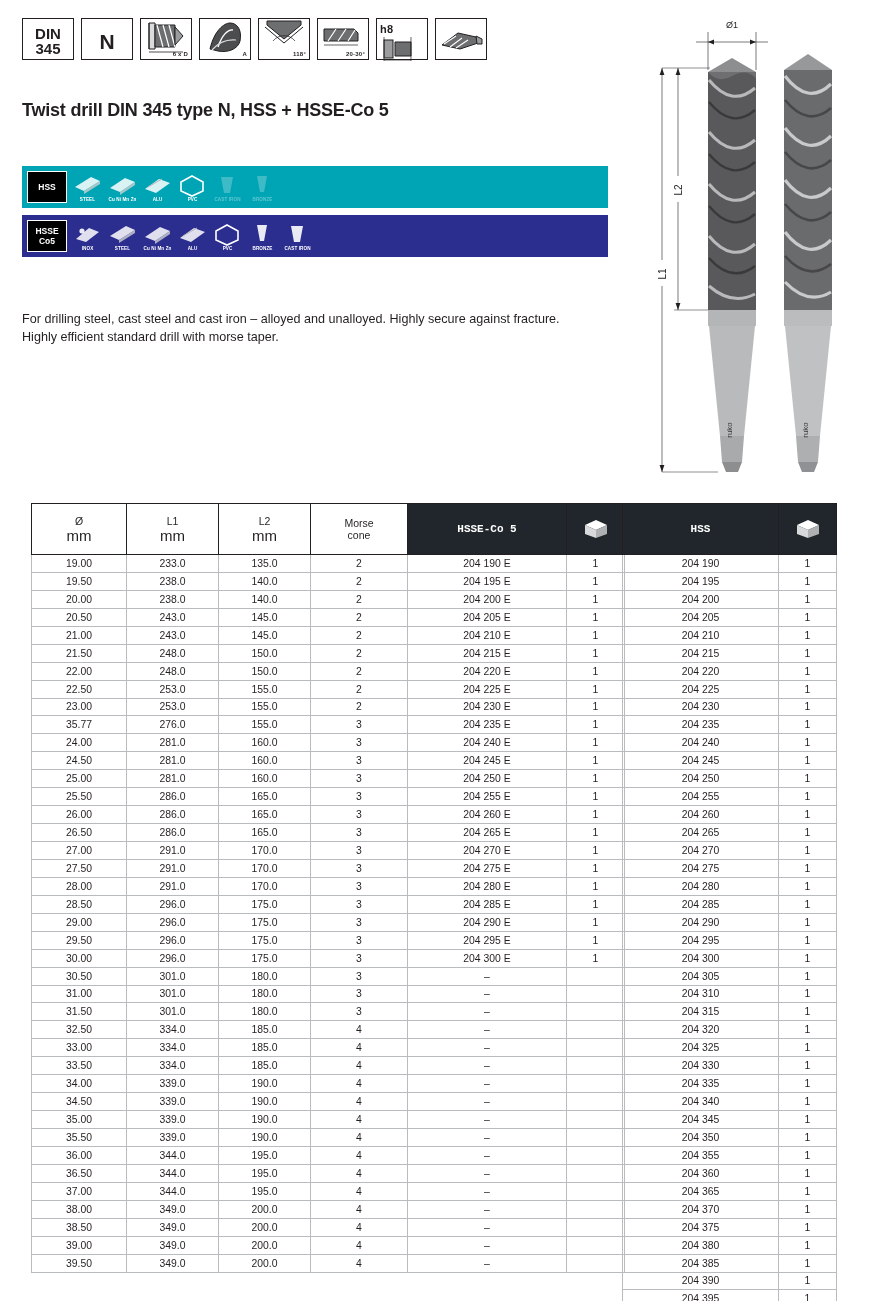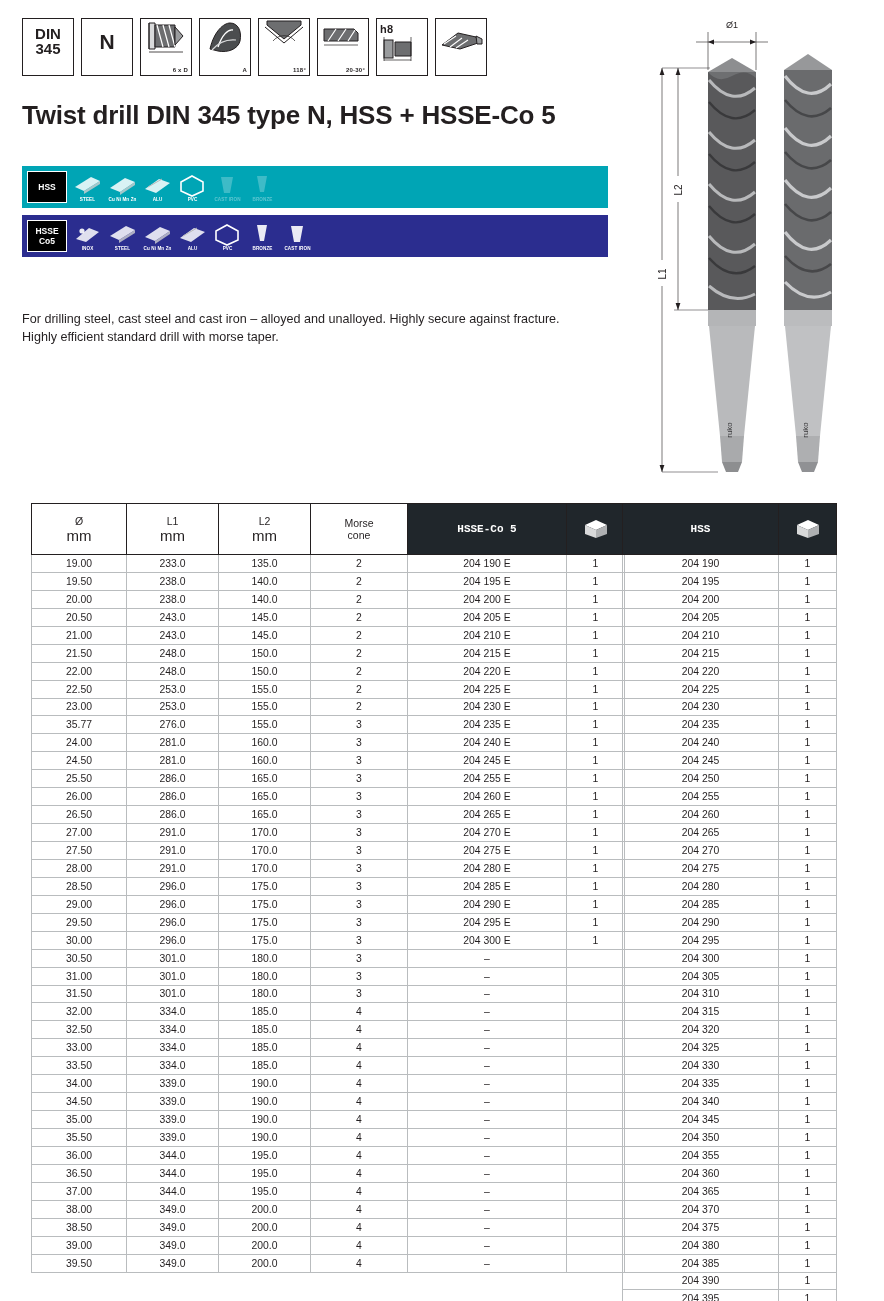--- a/index.html
+++ b/index.html
@@ -19,21 +19,21 @@
   
   .icon-strip {
     position: absolute;
     top: 18px;
     left: 22px;
     display: flex;
     gap: 7px;
   }
   .pict {
     width: 52px;
-    height: 58px;
+    height: 42px;
     border: 1.5px solid #231f20;
     box-sizing: border-box;
     position: relative;
     background: #ffffff;
   }
   .pict .cap {
     position: absolute;
     bottom: 2px;
     right: 3px;
     font-size: 6px;
@@ -57,21 +57,21 @@
     text-align: center;
     line-height: 45px;
   }
   .pict svg { display: block; }
 
   
   .title {
     position: absolute;
     top: 100px;
     left: 22px;
-    font-size: 26px;
+    font-size: 18px;
     font-weight: bold;
     letter-spacing: -0.2px;
   }
 
   
   .bar {
     position: absolute;
     left: 22px;
     width: 586px;
     height: 42px;
@@ -560,20 +560,28 @@
       </tr>
       <tr>
         <td>24.50</td>
         <td>281.0</td>
         <td>160.0</td>
         <td>3</td>
         <td>204 245 E</td>
         <td>1</td>
       </tr>
       <tr>
+        <td>25.00</td>
+        <td>281.0</td>
+        <td>160.0</td>
+        <td>3</td>
+        <td>204 250 E</td>
+        <td>1</td>
+      </tr>
+      <tr>
         <td>25.50</td>
         <td>286.0</td>
         <td>165.0</td>
         <td>3</td>
         <td>204 255 E</td>
         <td>1</td>
       </tr>
       <tr>
         <td>26.00</td>
         <td>286.0</td>
@@ -660,28 +668,20 @@
         <td>180.0</td>
         <td>3</td>
         <td>–</td>
         <td></td>
       </tr>
       <tr>
         <td>31.50</td>
         <td>301.0</td>
         <td>180.0</td>
         <td>3</td>
-        <td>–</td>
-        <td></td>
-      </tr>
-      <tr>
-        <td>32.00</td>
-        <td>334.0</td>
-        <td>185.0</td>
-        <td>4</td>
         <td>–</td>
         <td></td>
       </tr>
       <tr>
         <td>32.50</td>
         <td>334.0</td>
         <td>185.0</td>
         <td>4</td>
         <td>–</td>
         <td></td>

